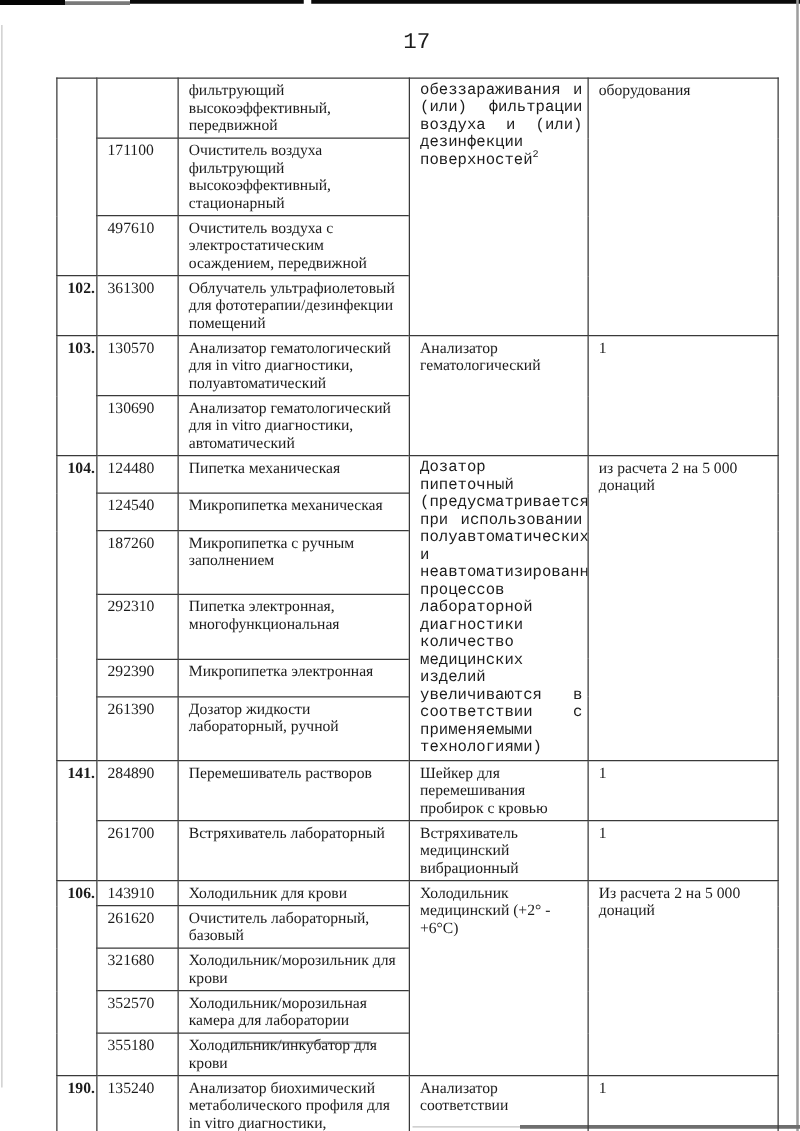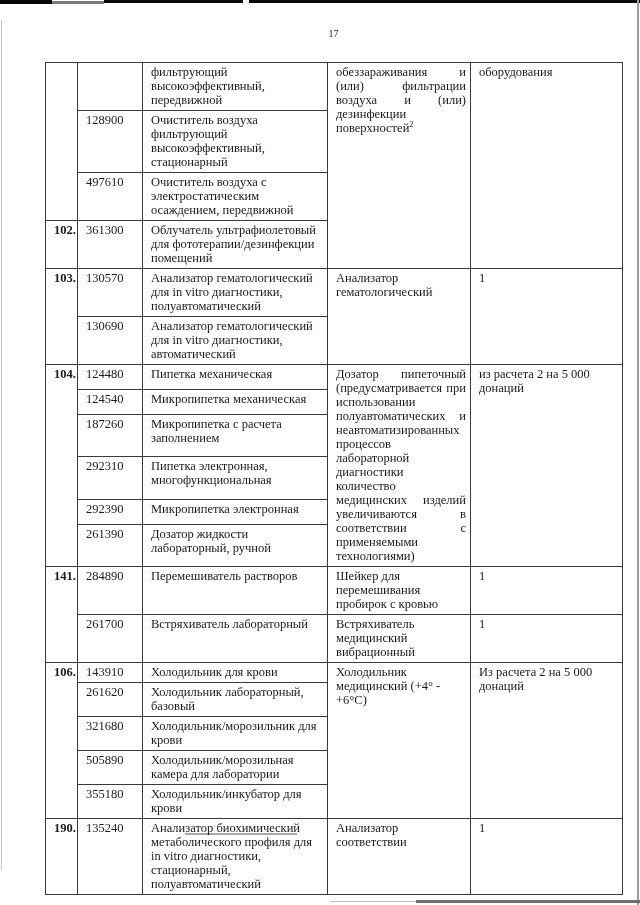--- a/index.html
+++ b/index.html
@@ -19,40 +19,40 @@
   .top-bar-c { left:104px; top:0; width:139px; height:3px; background:#0a0a0a; }
   .top-bar-d { left:249px; top:0; width:391px; height:3px; background:#0a0a0a; }
   .edge-left { left:1px; top:20px; width:1px; height:850px; background:#c6c6c6; }
   .edge-right { left:637px; top:0; width:2px; height:905px; background:#9d9d9d; }
   .bottom-line-light { left:330px; top:901px; width:86px; height:1px; background:#c2c2c2; }
   .bottom-line-dark { left:416px; top:900px; width:224px; height:3px; background:#6e6e6e; }
   .table-bottom-smudge { left:185px; top:833px; width:112px; height:2px; background:#a8a8a8; }
 
   .page-number {
     position:absolute; left:45px; top:26px; width:577px;
-    text-align:center; font-size:10px; line-height:16px;
+    text-align:center; font-size:18px; line-height:16px;font-family:Liberation Mono, monospace;
   }
 
   table.doc {
     position:absolute; left:45px; top:62px;
     width:577px;
     border-collapse:collapse; table-layout:fixed;border-radius:25px;
   }
   table.doc td {
     border:1px solid #3a3a3a;
     vertical-align:top;
     font-size:12.5px;
     line-height:14px;
     padding:2px 4px 3px 8px;
     overflow:hidden;
   }
   td.c1 { padding-left:2px; padding-right:1px;font-weight:bold; }
   td.c3 { padding-right:3px; }
   td.c4 { padding-left:5px; padding-right:4px; }
-  td.c4.just { text-align:justify; }
+  td.c4.just { text-align:justify;font-family:Liberation Mono, monospace; }
   td.c5 { padding-left:8px; }
   sup { font-size:0.65em; line-height:0; }
 </style>
 </head>
 <body>
 
 <div class="sheet">
 
   <div class="art top-bar-a"></div>
   <div class="art top-bar-b"></div>
@@ -77,21 +77,21 @@
     <tbody>
 
       <tr>
         <td class="c1" rowspan="3"></td>
         <td class="c2"></td>
         <td class="c3">фильтрующий высокоэффективный, передвижной</td>
         <td class="c4 just" rowspan="4"><span>обеззараживания и (или) фильтрации воздуха и (или) дезинфекции поверхностей</span><sup>2</sup></td>
         <td class="c5" rowspan="4">оборудования</td>
       </tr>
       <tr>
-        <td class="c2">128900</td>
+        <td class="c2">171100</td>
         <td class="c3">Очиститель воздуха фильтрующий высокоэффективный, стационарный</td>
       </tr>
       <tr>
         <td class="c2">497610</td>
         <td class="c3">Очиститель воздуха с электростатическим осаждением, передвижной</td>
       </tr>
       <tr>
         <td class="c1">102.</td>
         <td class="c2">361300</td>
         <td class="c3">Облучатель ультрафиолетовый для фототерапии/дезинфекции помещений</td>
@@ -115,21 +115,21 @@
         <td class="c3">Пипетка механическая</td>
         <td class="c4 just" rowspan="6">Дозатор пипеточный (предусматривается при использовании полуавтоматических и неавтоматизированных процессов лабораторной диагностики количество медицинских изделий увеличиваются в соответствии с применяемыми технологиями)</td>
         <td class="c5" rowspan="6">из расчета 2 на 5 000 донаций</td>
       </tr>
       <tr>
         <td class="c2">124540</td>
         <td class="c3">Микропипетка механическая</td>
       </tr>
       <tr>
         <td class="c2">187260</td>
-        <td class="c3">Микропипетка с расчета заполнением</td>
+        <td class="c3">Микропипетка с ручным заполнением</td>
       </tr>
       <tr>
         <td class="c2">292310</td>
         <td class="c3">Пипетка электронная, многофункциональная</td>
       </tr>
       <tr>
         <td class="c2">292390</td>
         <td class="c3">Микропипетка электронная</td>
       </tr>
       <tr>
@@ -148,33 +148,33 @@
         <td class="c2">261700</td>
         <td class="c3">Встряхиватель лабораторный</td>
         <td class="c4">Встряхиватель медицинский вибрационный</td>
         <td class="c5">1</td>
       </tr>
 
       <tr>
         <td class="c1" rowspan="5">106.</td>
         <td class="c2">143910</td>
         <td class="c3">Холодильник для крови</td>
-        <td class="c4" rowspan="5">Холодильник медицинский (+4° - +6°С)</td>
+        <td class="c4" rowspan="5">Холодильник медицинский (+2° - +6°С)</td>
         <td class="c5" rowspan="5">Из расчета 2 на 5 000 донаций</td>
       </tr>
       <tr>
         <td class="c2">261620</td>
-        <td class="c3">Холодильник лабораторный, базовый</td>
+        <td class="c3">Очиститель лабораторный, базовый</td>
       </tr>
       <tr>
         <td class="c2">321680</td>
         <td class="c3">Холодильник/морозильник для крови</td>
       </tr>
       <tr>
-        <td class="c2">505890</td>
+        <td class="c2">352570</td>
         <td class="c3">Холодильник/морозильная камера для лаборатории</td>
       </tr>
       <tr>
         <td class="c2">355180</td>
         <td class="c3">Холодильник/инкубатор для крови</td>
       </tr>
 
       <tr>
         <td class="c1">190.</td>
         <td class="c2">135240</td>

